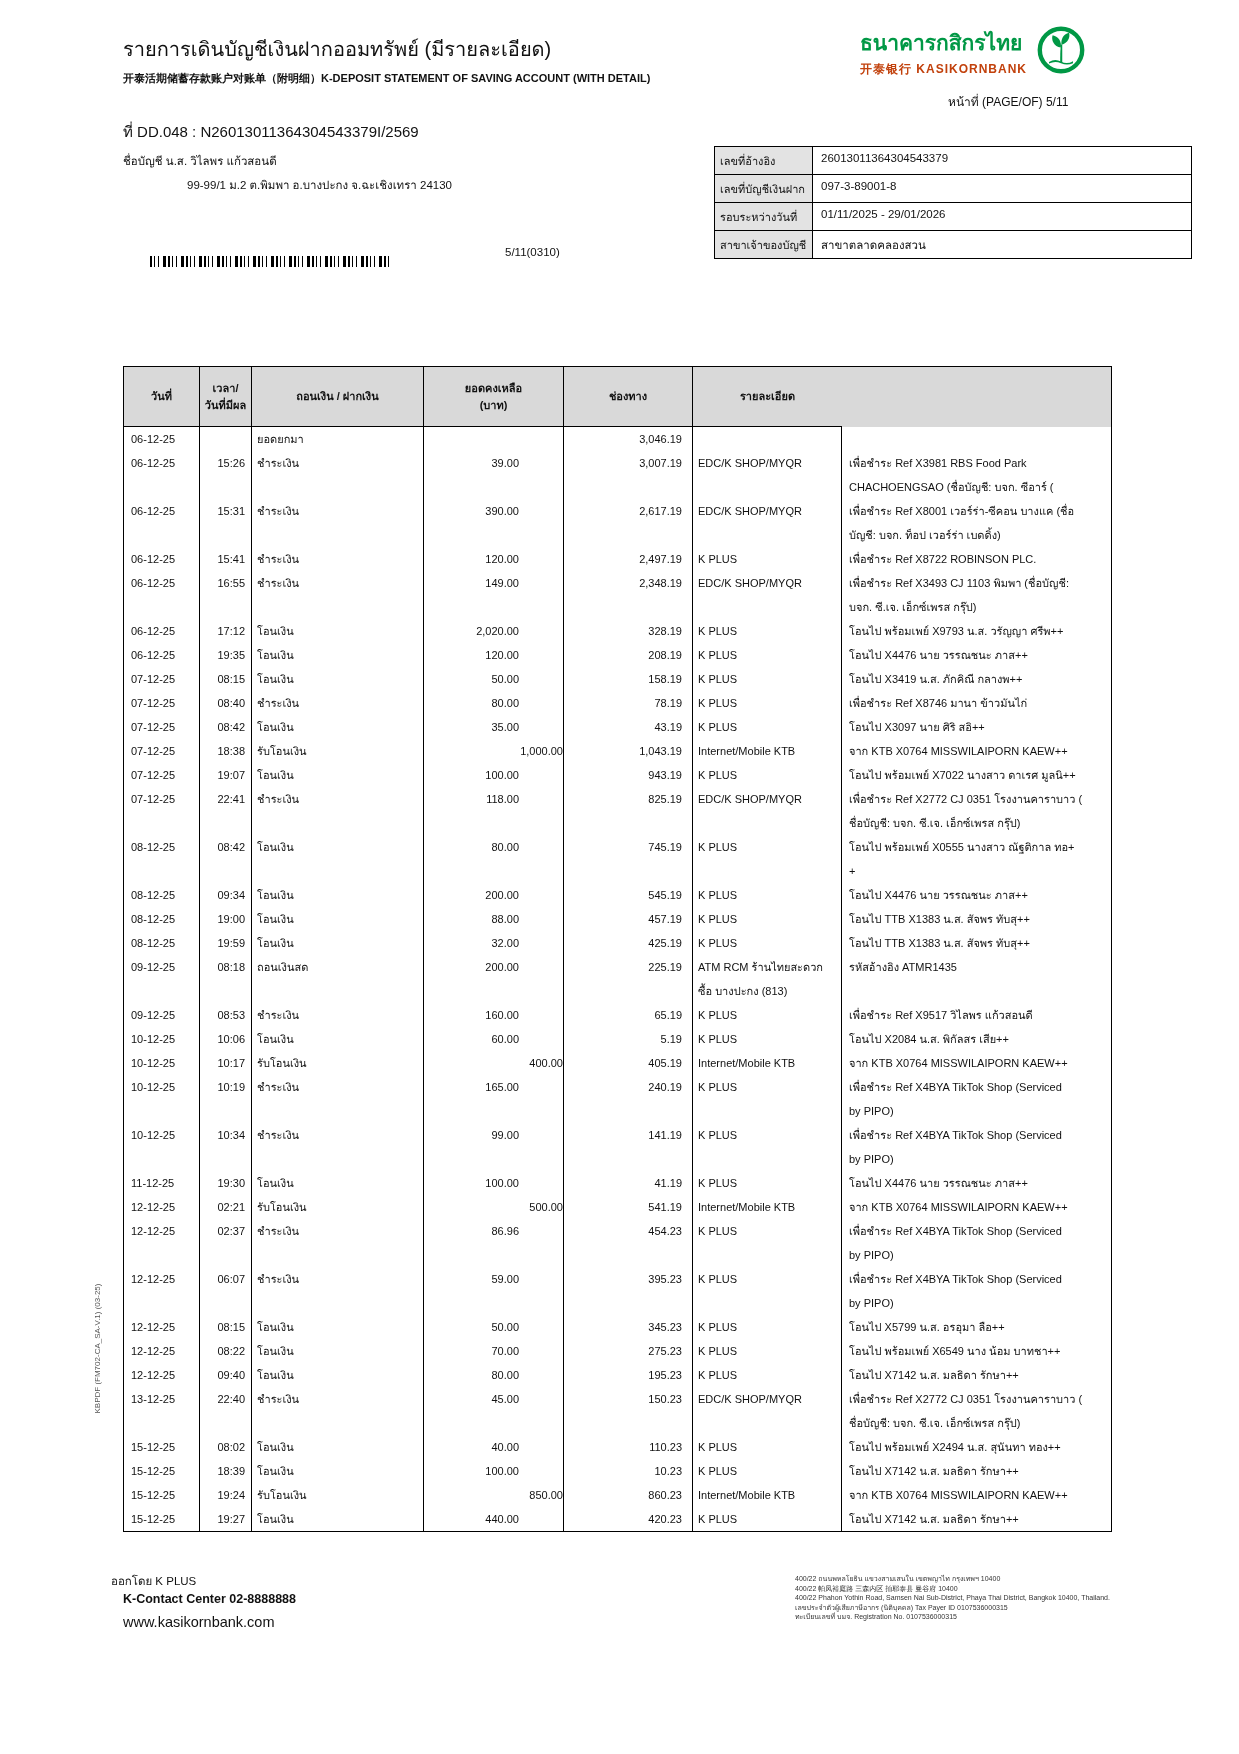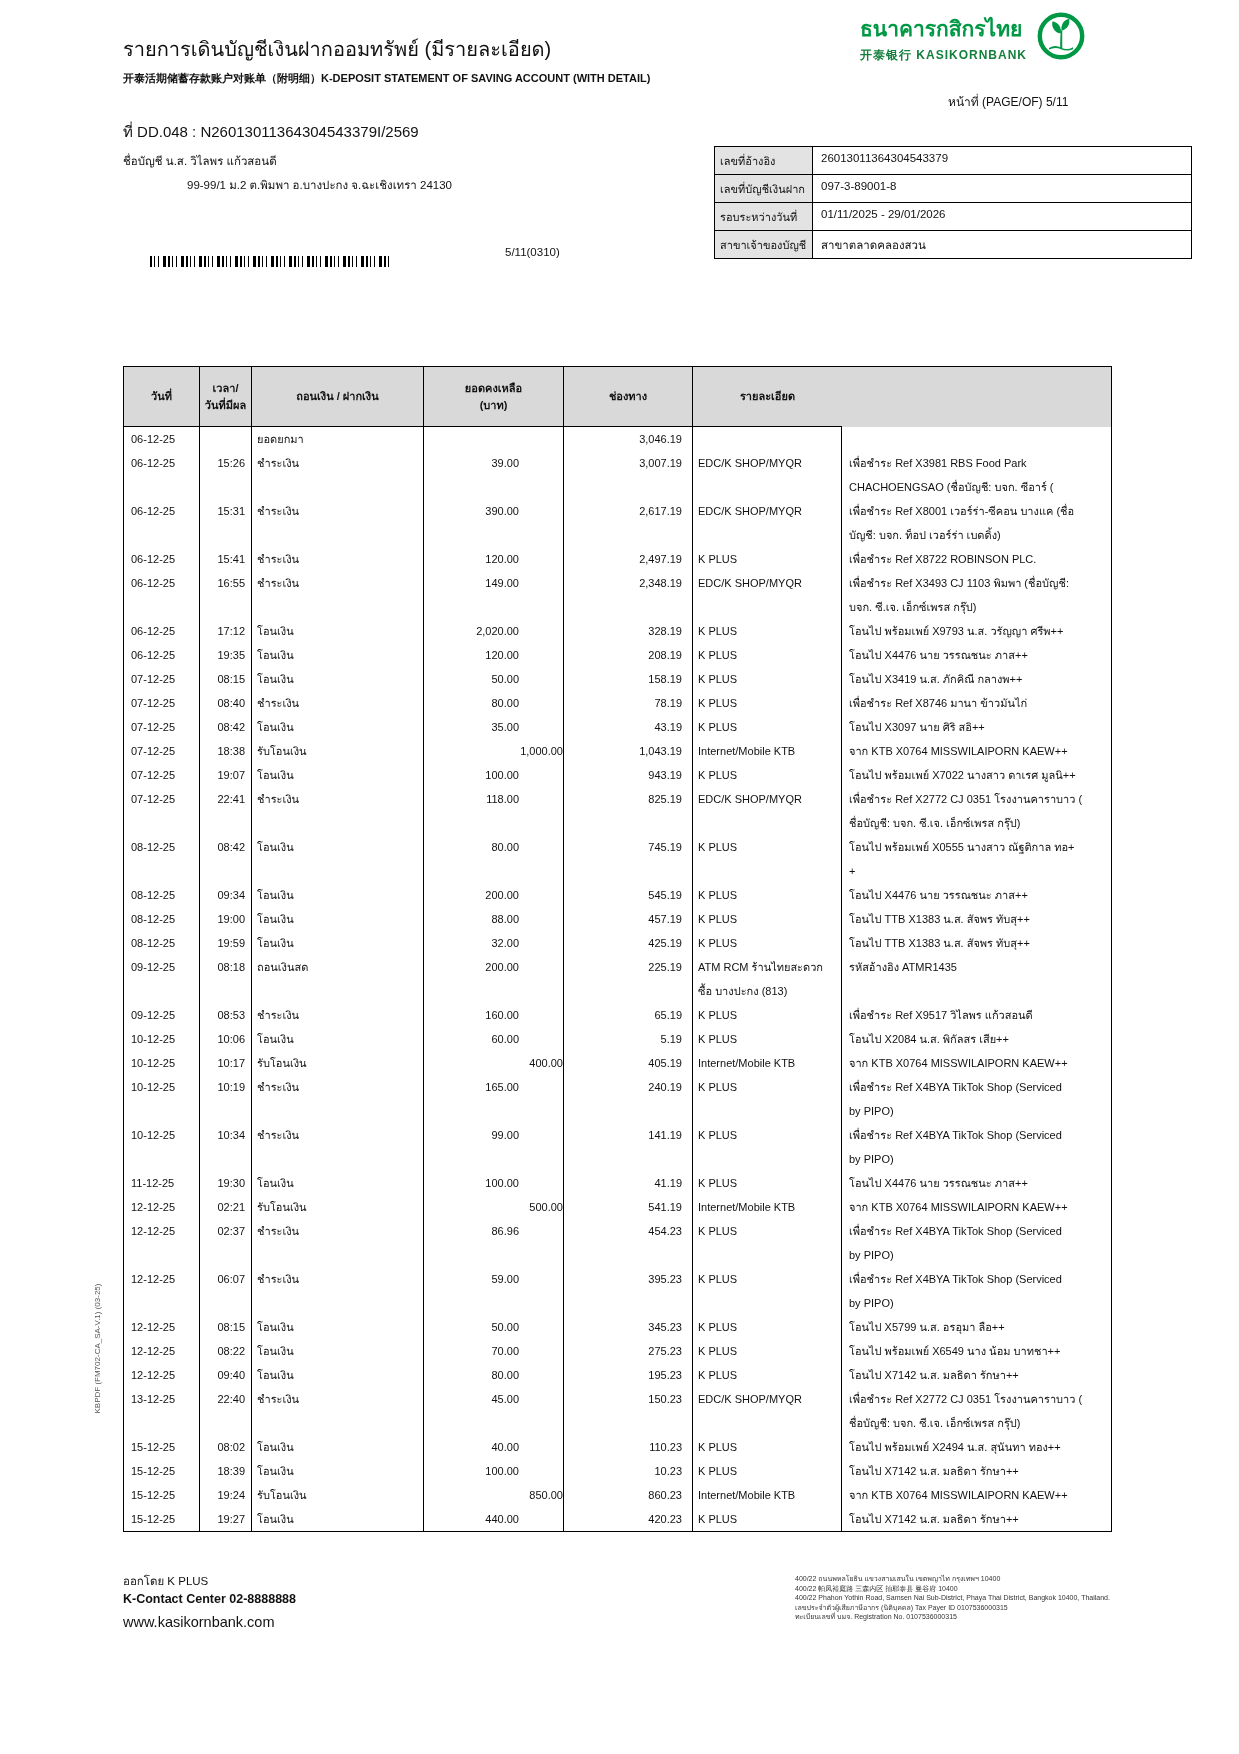--- a/index.html
+++ b/index.html
@@ -3,24 +3,24 @@
 <meta charset="utf-8">
 <style>
   html,body{margin:0;padding:0;background:#888;}
   .page{
     position:relative;width:1239px;height:1754px;margin:0 auto;background:#ffffff;
     font-family:"Liberation Sans","DejaVu Sans",sans-serif;color:#111;overflow:hidden;
   }
   
   .title{position:absolute;left:123px;top:33px;font-size:20px;font-weight:normal;white-space:nowrap;}
   .subtitle{position:absolute;left:123px;top:71px;font-size:11px;font-weight:bold;white-space:nowrap;}
-  .bank-block{position:absolute;left:860px;top:12px;display:flex;align-items:center;gap:10px;}
+  .bank-block{position:absolute;left:860px;top:26px;display:flex;align-items:center;gap:10px;}
   .bank-names{display:flex;flex-direction:column;align-items:flex-start;}
   .bank-name-th{font-size:21px;font-weight:bold;color:#009845;white-space:nowrap;}
-  .bank-name-sub{font-size:12px;font-weight:bold;color:#15803d;letter-spacing:1px;white-space:nowrap;margin-top:2px;}
+  .bank-name-sub{font-size:12px;font-weight:bold;color:#c2410c;letter-spacing:1px;white-space:nowrap;margin-top:2px;}
   .page-label{position:absolute;left:948px;top:92px;font-size:12px;white-space:nowrap;}
   .doc-no{position:absolute;left:123px;top:120px;font-size:15px;white-space:nowrap;}
   .acct-line{position:absolute;left:123px;top:152px;font-size:11.5px;white-space:nowrap;}
   .acct-addr{position:absolute;left:187px;top:176px;font-size:11.5px;white-space:nowrap;}
   
   .info-table{position:absolute;left:714px;top:146px;width:478px;border:1px solid #000;box-sizing:border-box;}
   .i-row{display:flex;border-bottom:1px solid #000;}
   .i-row:last-child{border-bottom:none;}
   .i-label{width:98px;background:#e3e3e3;border-right:1px solid #000;font-size:11px;
            padding:5px 4px 4px 5px;box-sizing:border-box;white-space:nowrap;overflow:hidden;}
@@ -45,21 +45,21 @@
   .c-desc{padding-left:5px;}
   .c-amt{text-align:right;}
   .c-amt.wdr{padding-right:44px;}
   .c-amt.dep{}
   .c-bal{text-align:right;padding-right:10px;}
   .c-ch{padding-left:5px;}
   .c-det{padding-left:7px;}
   
   .side-text{position:absolute;left:-3px;top:1344px;width:200px;text-align:center;font-size:8px;color:#555;
              transform:rotate(-90deg);white-space:nowrap;}
-  .f-issued{position:absolute;left:123px;top:1572px;font-size:11.5px;white-space:nowrap;}
+  .f-issued{position:absolute;left:111px;top:1572px;font-size:11.5px;white-space:nowrap;}
   .f-contact{position:absolute;left:123px;top:1592px;font-size:12.5px;font-weight:bold;white-space:nowrap;}
   .f-web{position:absolute;left:123px;top:1614px;font-size:14.5px;white-space:nowrap;}
   .f-fine{position:absolute;left:795px;top:1574px;width:340px;font-size:7px;line-height:9.5px;color:#333;}
   .f-fine div{white-space:nowrap;overflow:hidden;}
 </style>
 </head>
 <body>
 
 <div class="page">
 

